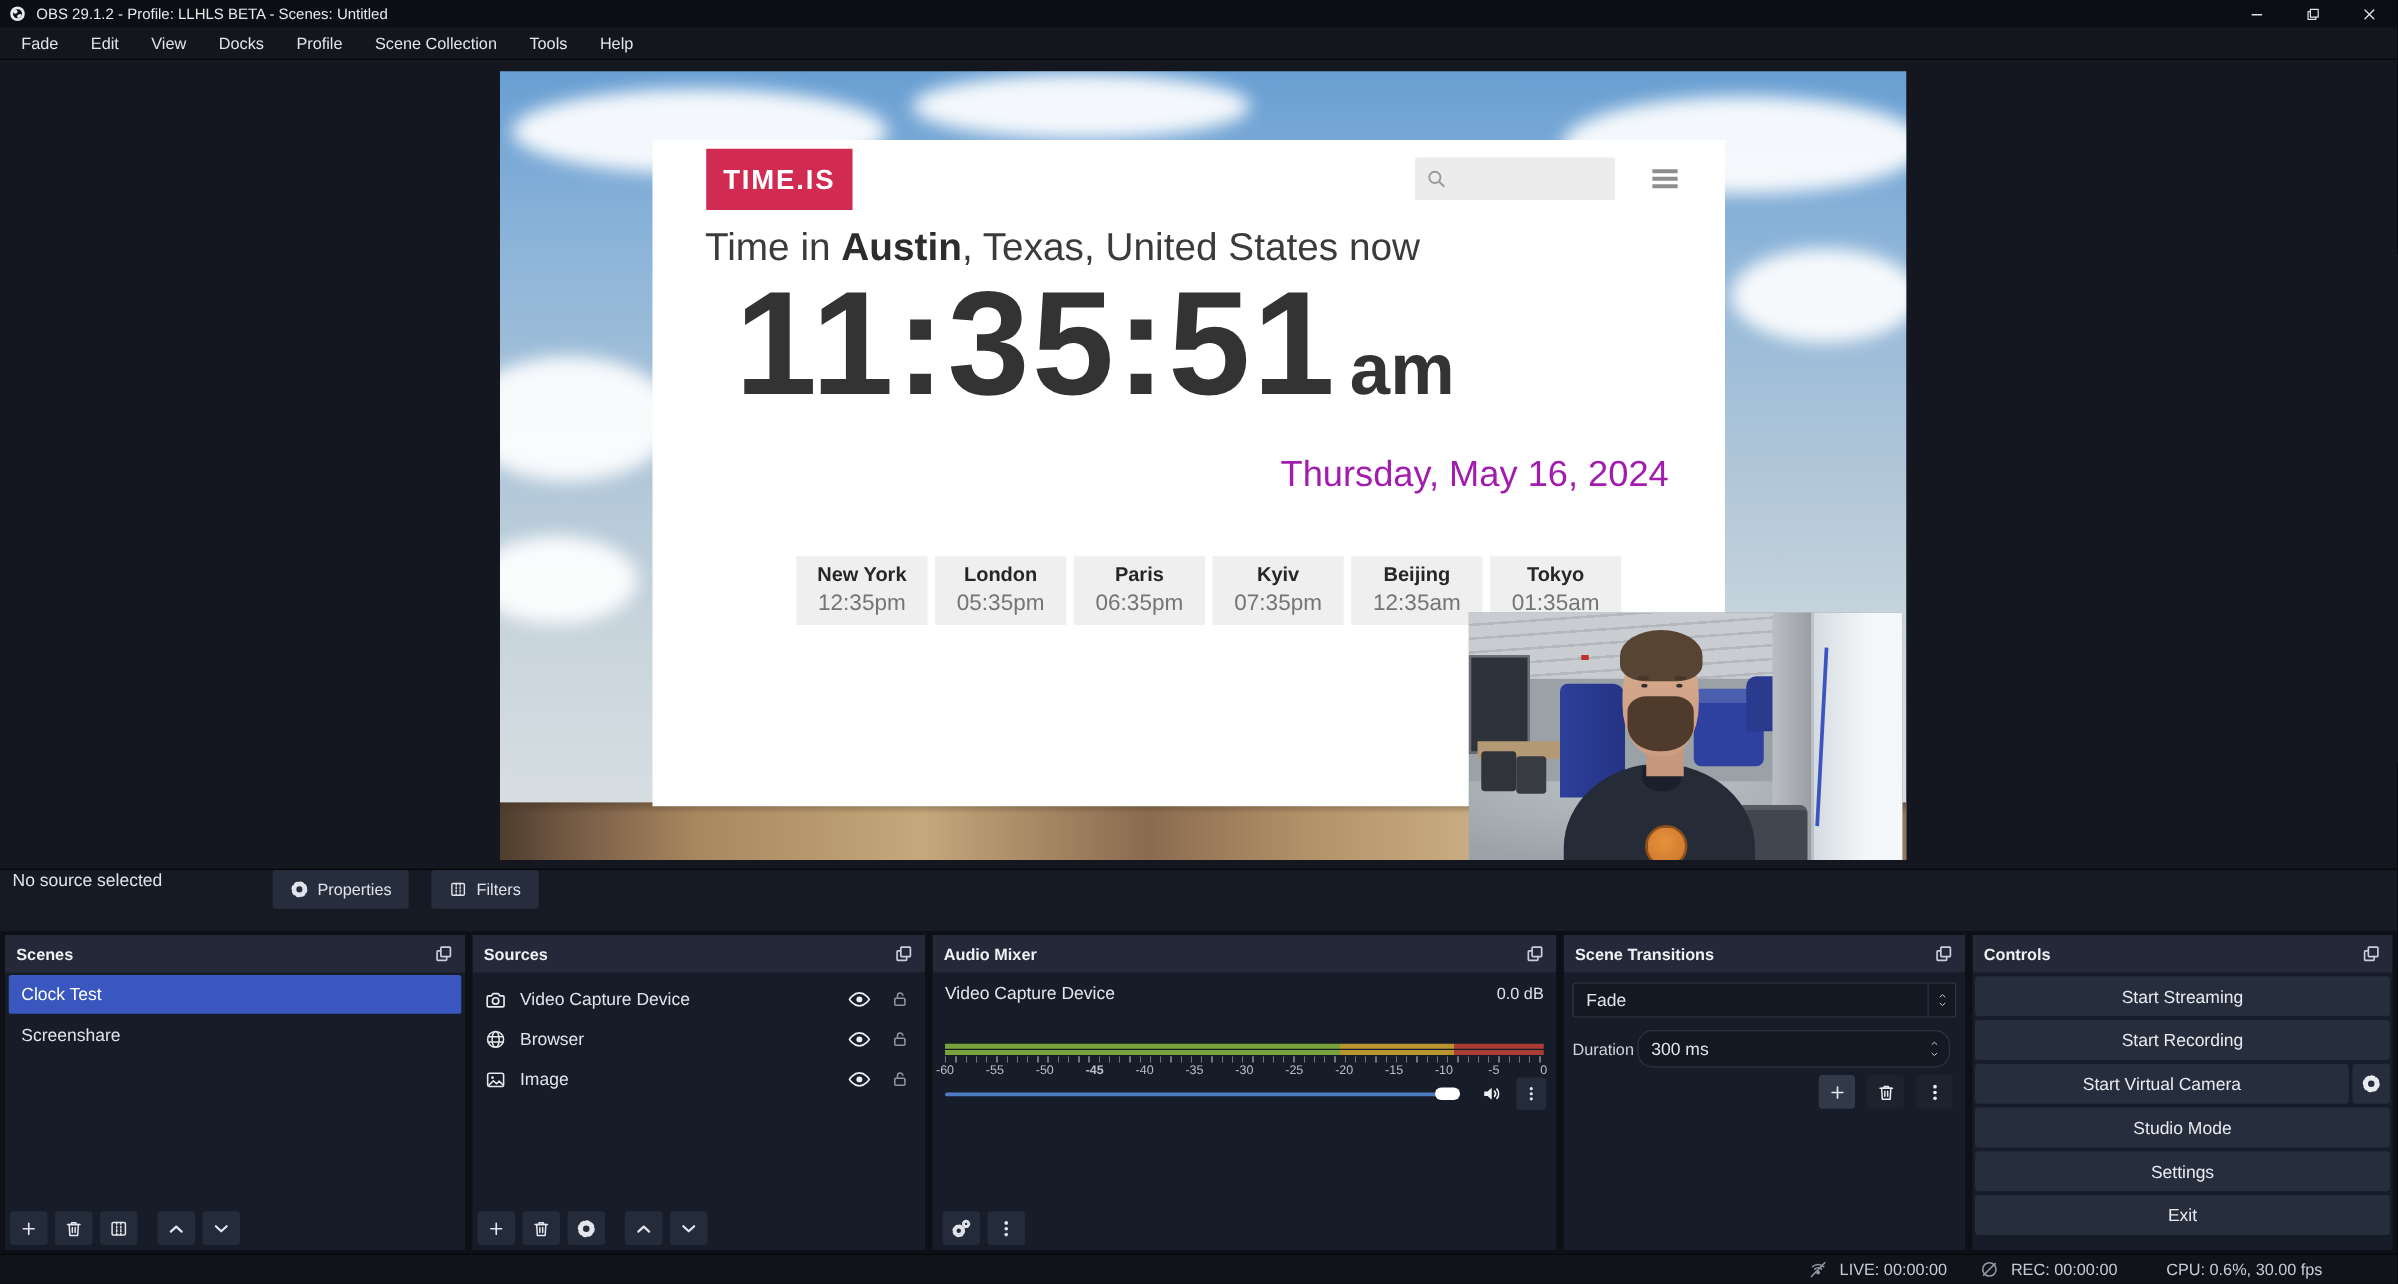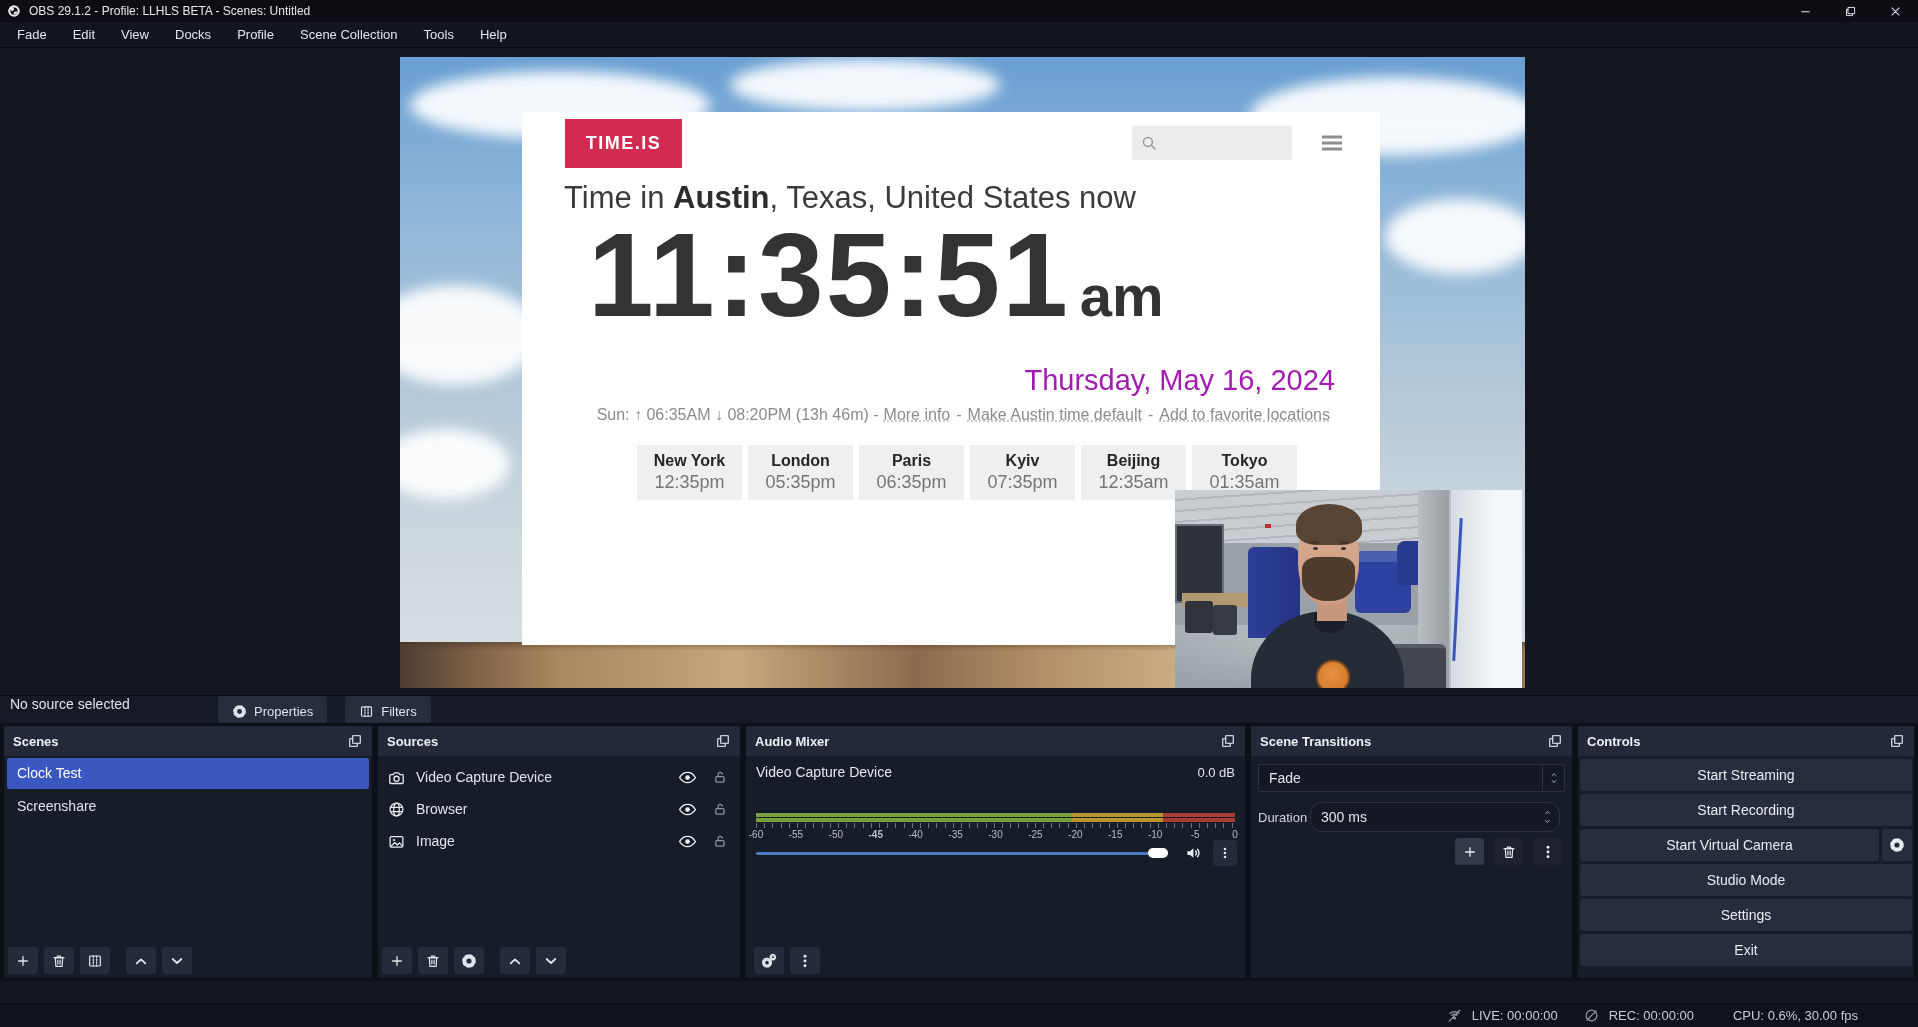--- a/index.html
+++ b/index.html
@@ -25,21 +25,21 @@
   .canvas { position:absolute; left:400px; top:9px; width:1125px; height:631px; overflow:hidden;
             background:linear-gradient(180deg,#699fd3 0%,#8cb4d9 22%,#adc5d8 48%,#c9d5dc 72%,#dbe1e4 100%); }
   .cloud { position:absolute; background:rgba(255,255,255,.92); border-radius:50%; filter:blur(7px); }
   .desert { position:absolute; left:0; bottom:0; width:100%; height:46px;
             background:linear-gradient(90deg,#4f3d2f 0%,#7a5f48 6%,#a9885f 14%,#c5a87c 30%,#8a6b4f 46%,#b5936a 58%,#d2b88c 74%,#c3a273 88%,#93755a 100%); }
   .desert::before { content:""; position:absolute; left:0; top:0; width:100%; height:9px; background:linear-gradient(180deg,rgba(66,48,34,.45),rgba(66,48,34,0)); }
 
   
   .timecard { position:absolute; left:122px; top:55px; width:858px; height:533px; background:#fff; color:#333; }
   .ti-logo { position:absolute; left:43px; top:7px; width:117px; height:49px; background:var(--brand,#d22b52); display:flex; align-items:center; justify-content:center; }
-  .ti-logo span { color:#fff; font-weight:700; font-size:18px; letter-spacing:1.5px; }
+  .ti-logo span { color:#fff; font-weight:700; font-size:22px; letter-spacing:1.5px; }
   .ti-search { position:absolute; left:610px; top:14px; width:160px; height:34px; background:#ececec; border-radius:2px; display:flex; align-items:center; padding-left:8px; color:#9a9a9a; }
   .ti-search .mag { width:18px; height:18px; }
   .ti-burger { position:absolute; left:796px; top:19px; width:28px; height:24px; color:#8e8e8e; }
   .ti-heading { position:absolute; left:42px; top:68px; font-size:31px; color:#3b3b3b; white-space:nowrap; }
   .ti-heading b { color:#2d2d2d; }
   .ti-clock { position:absolute; left:66px; top:104px; display:flex; align-items:baseline; color:#333; }
   .ti-clock .digits { font-size:118px; font-weight:700; letter-spacing:2px; line-height:1; }
   .ti-clock .ampm { font-size:58px; font-weight:700; margin-left:10px; line-height:1; }
   .ti-date { position:absolute; right:45px; top:252px; font-size:29px; color:#a21caf; }
   .ti-sun { position:absolute; right:45px; top:294px; font-size:16px; color:#8b8b8b; white-space:nowrap; }
@@ -77,21 +77,21 @@
   .wc-eye { width:5px; height:3px; background:#33302c; border-radius:50%; top:29%; }
   .wc-brow { width:9px; height:3px; background:#46372a; border-radius:2px; top:26%; }
 
   
   .sourcebar { position:absolute; left:0; top:695px; width:100%; height:50px; background:#161a24; border-top:1px solid #07080c; display:flex; align-items:flex-start; }
   .sb-status { font-size:14px; color:#e0e4ea; margin-left:10px; width:190px; }
   .tool-btn { height:31px; background:#262d3c; border:none; border-radius:3px; color:#dfe3ea; font-size:13px; font-family:inherit; display:flex; align-items:center; gap:7px; padding:0 14px; margin-right:18px; }
   .tool-btn .ic { width:15px; height:15px; }
 
   
-  .docks { position:absolute; left:0; top:723px; width:100%; height:258px; background:#0d1016; }
+  .docks { position:absolute; left:0; top:745px; width:100%; height:258px; background:#0d1016; }
   .panel { position:absolute; top:3px; height:252px; background:#171d28; overflow:hidden; }
   .p-scenes { left:4px; width:368px; }
   .p-sources { left:378px; width:362px; }
   .p-mixer { left:746px; width:499px; }
   .p-trans { left:1251px; width:321px; }
   .p-controls { left:1578px; width:336px; }
   .panel-hdr { height:30px; background:#232938; display:flex; align-items:center; padding:0 9px; }
   .panel-title { font-size:13px; font-weight:700; color:#eef0f4; }
   .popout { margin-left:auto; width:16px; height:16px; color:#c9cedb; }
   .panel-body { position:relative; height:222px; }
@@ -231,23 +231,20 @@
             <svg viewBox="0 0 24 24" fill="none" stroke="currentColor" stroke-width="3.2" stroke-linecap="square">
               <path d="M3.5 6h17M3.5 12h17M3.5 18h17"></path>
             </svg>
           </div>
         <div class="ti-heading"><span>Time in </span><b>Austin</b><span>, Texas, United States now</span></div>
         <div class="ti-clock">
           <span class="digits">11:35:51</span>
           <span class="ampm">am</span>
         </div>
         <div class="ti-date">Thursday, May 16, 2024</div>
-        <div class="ti-sun">
-          <span>Sun: ↑ 06:35AM ↓ 08:20PM (13h 46m) -</span><a>More info</a><span class="sep">-</span><a>Make Austin time default</a><span class="sep">-</span><a>Add to favorite locations</a>
-        </div>
         <div class="chips">
 
         <div class="chip">
               <div class="chip-name">New York</div>
               <div class="chip-time">12:35pm</div>
             </div>
             <div class="chip">
               <div class="chip-name">London</div>
               <div class="chip-time">05:35pm</div>
             </div>

